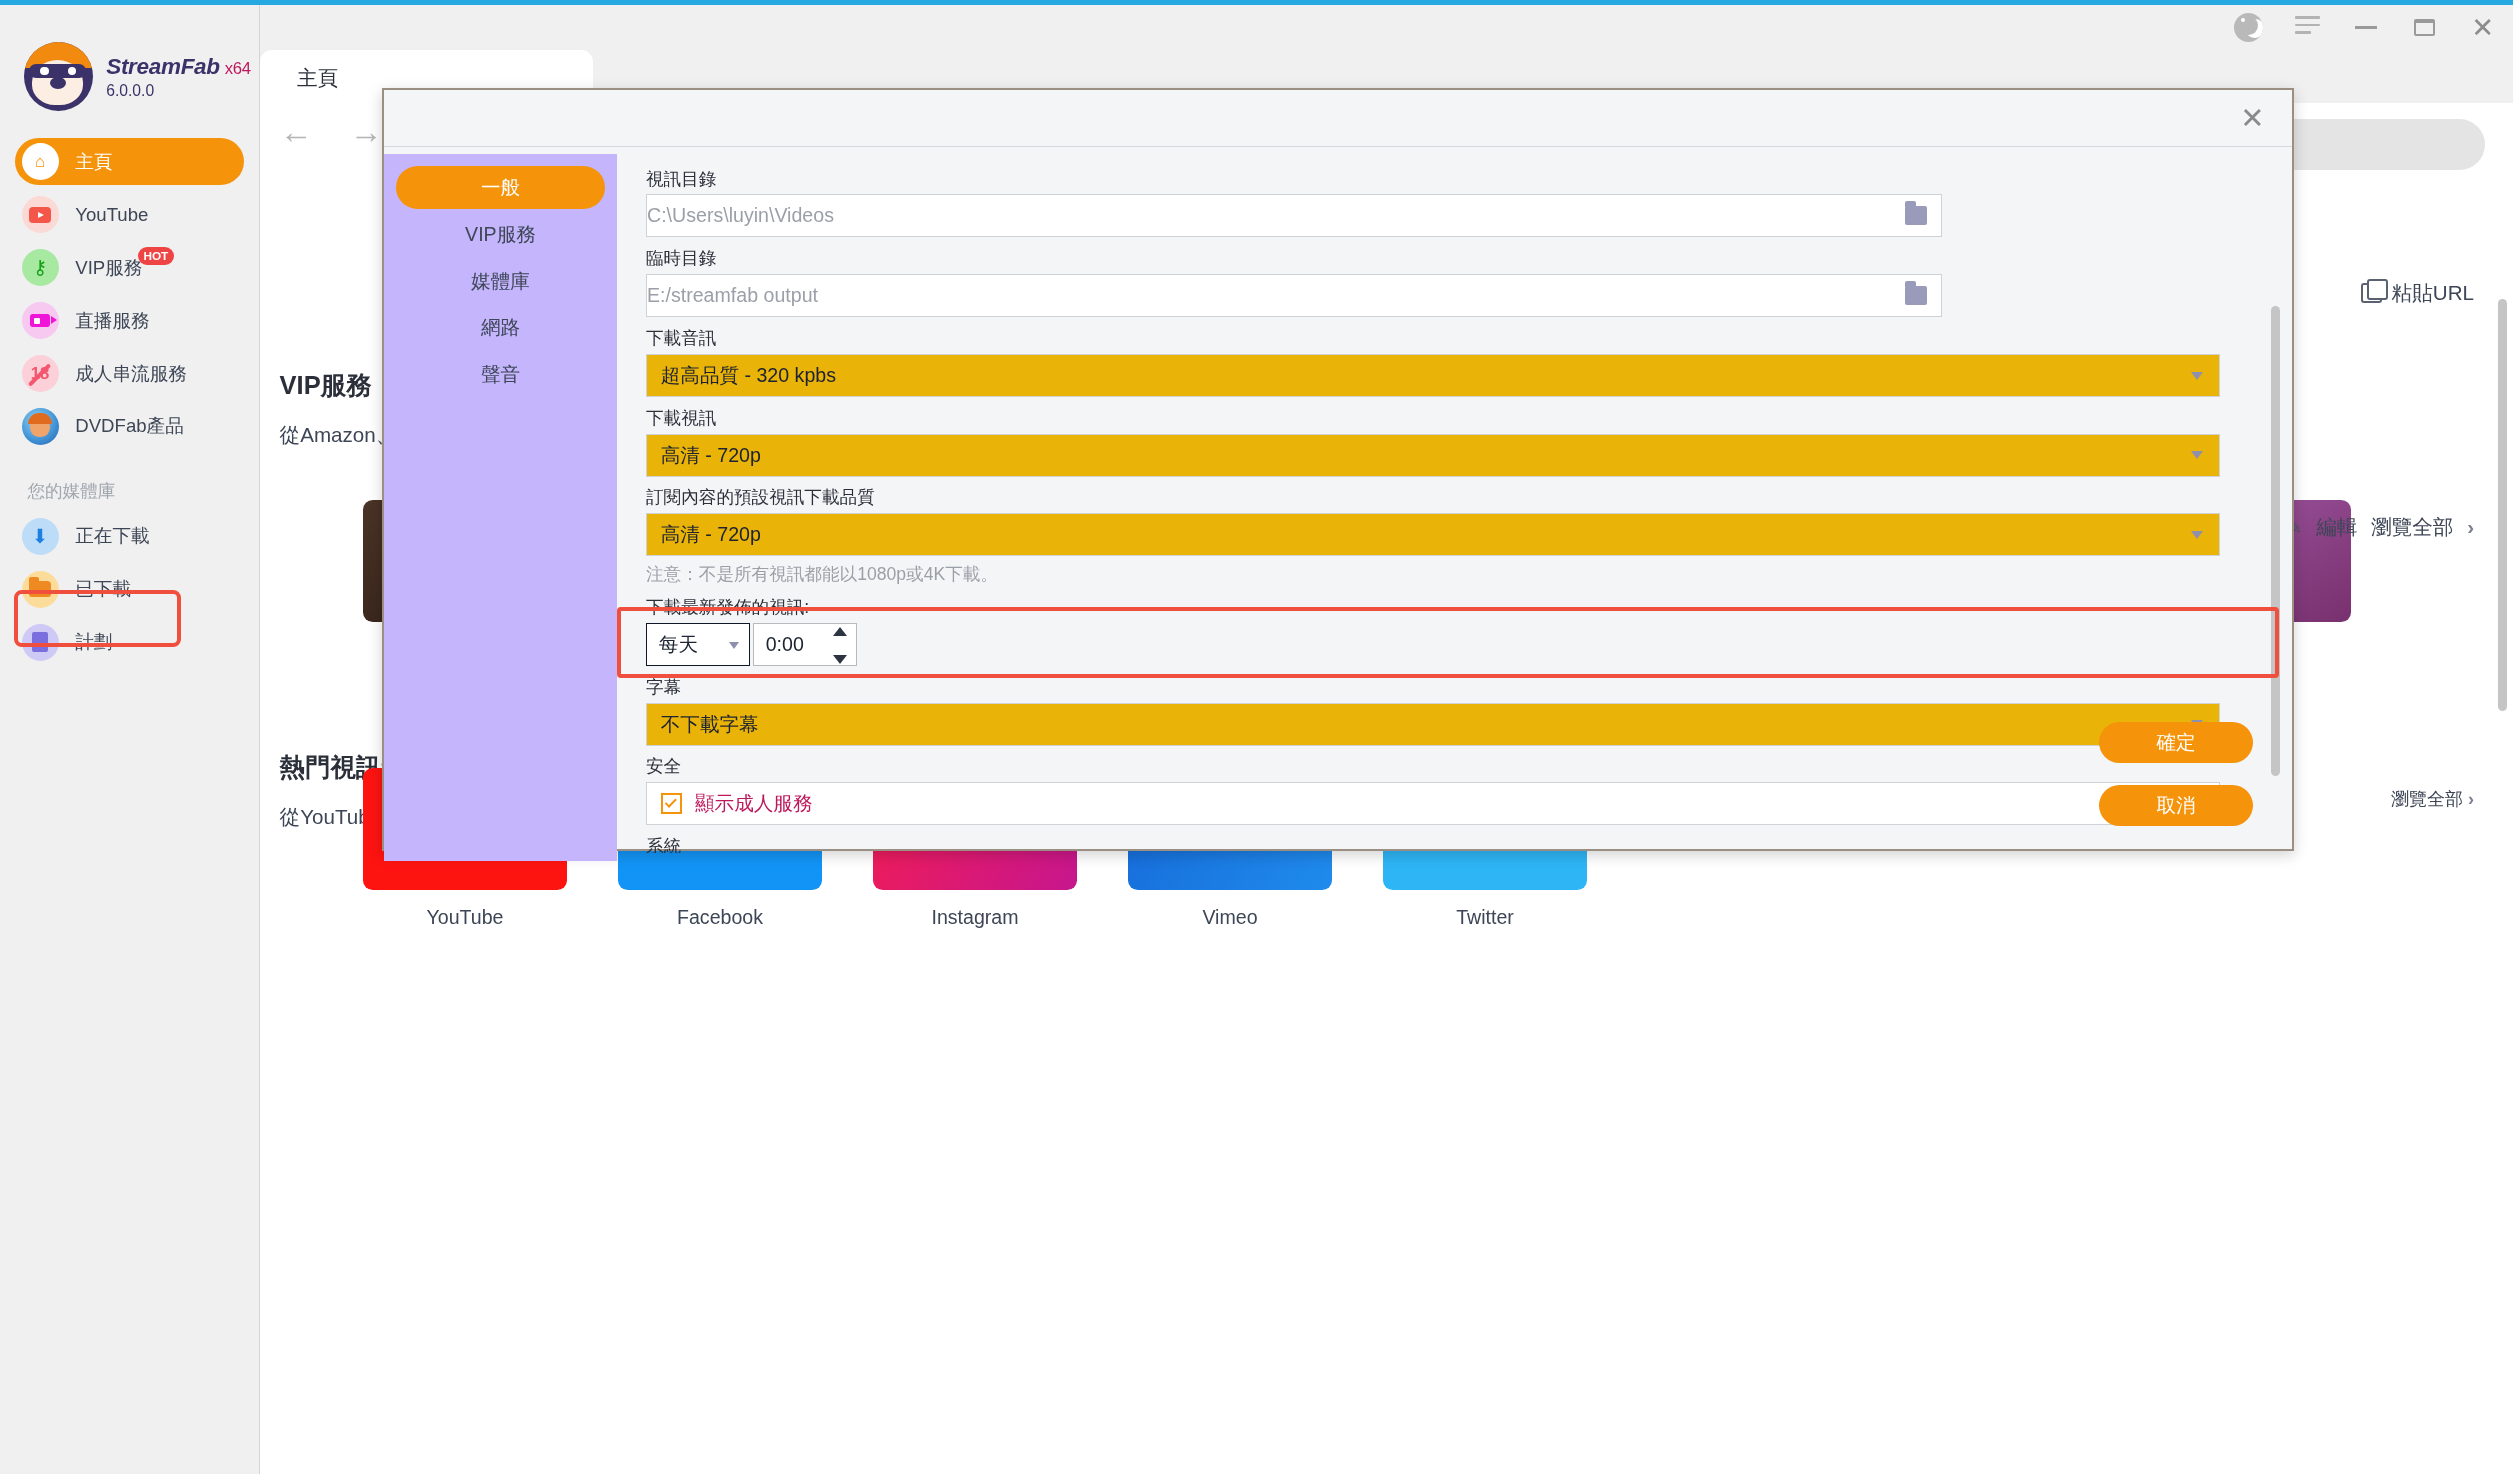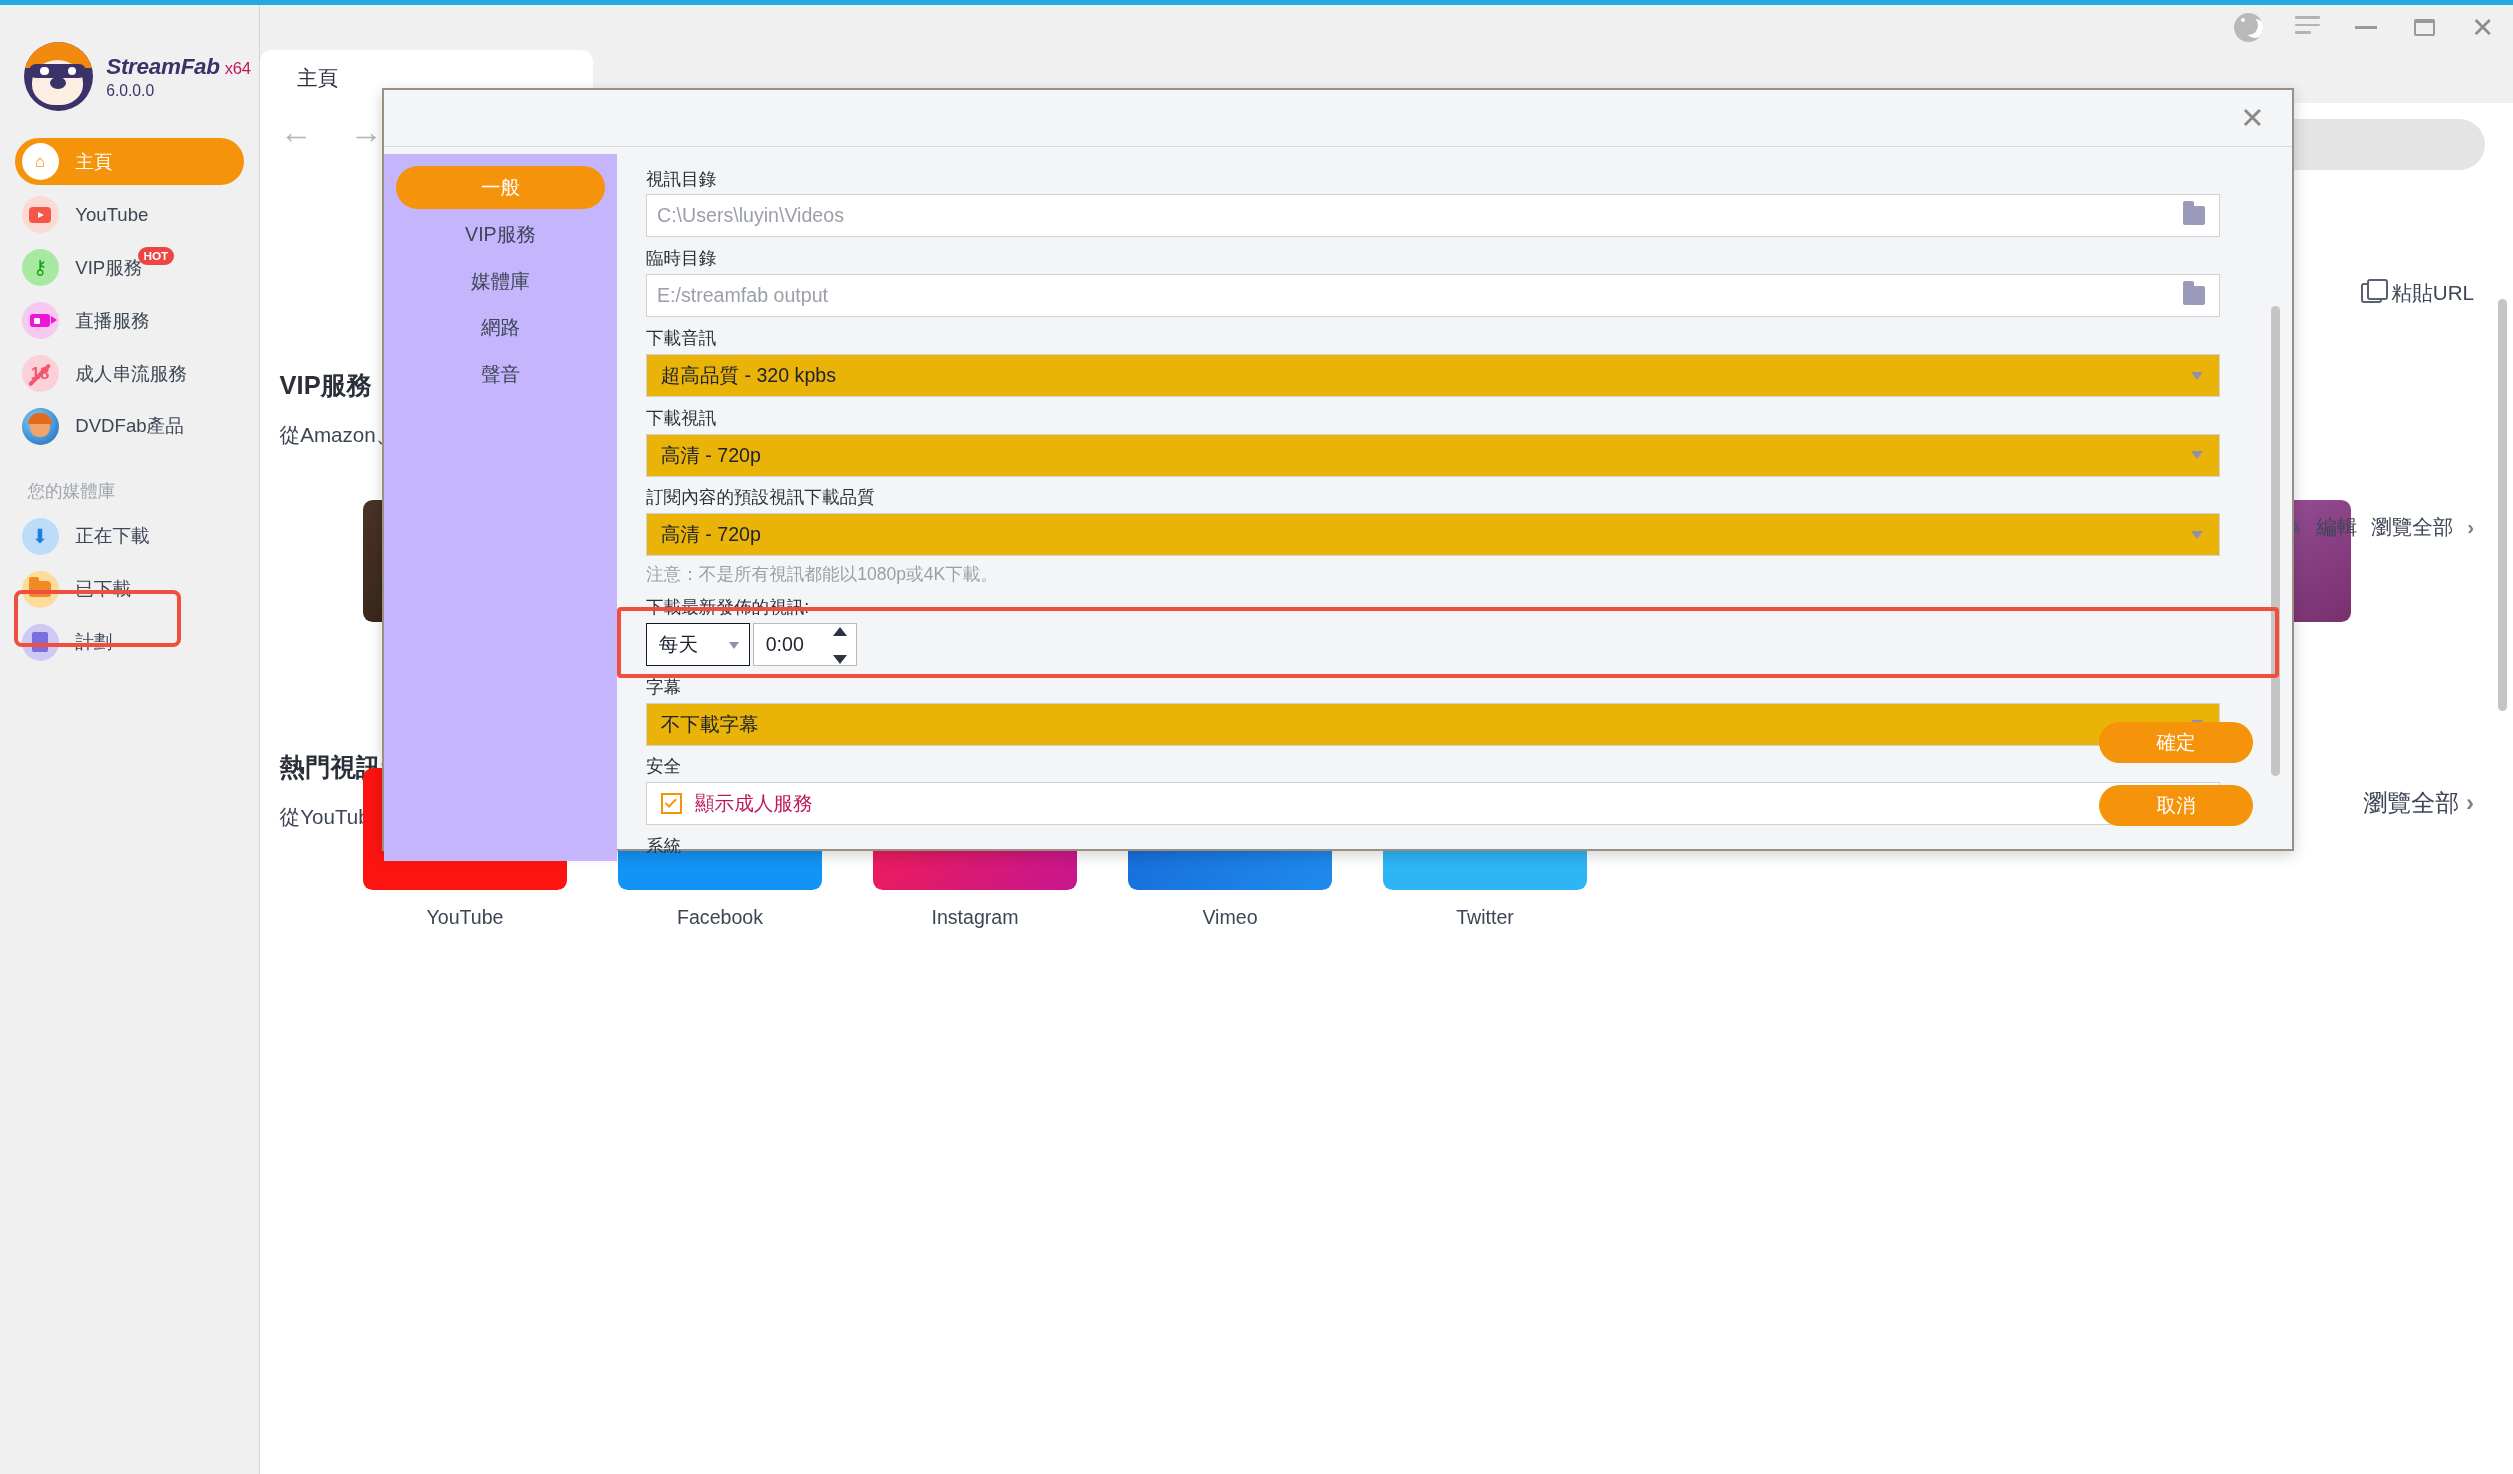--- a/index.html
+++ b/index.html
@@ -258,21 +258,21 @@
   .tile-twitter { background: #2eb5f5; font-size: 39px; }
 
   .editrow {
     position: absolute; right: 39px; top: 410px;
     display: flex; align-items: center; gap: 13.7px;
     font-size: 20.6px; color: #3d4656;
   }
   .pencil-icon { font-size: 20.6px; color: #4d5463; }
   .browseall2 {
     position: absolute; right: 39px; top: 684px;
-    font-size: 24px; color: #3d4656;
+    font-size: 18px; color: #3d4656;
   }
   .chev { color: #7b828e; font-weight: bold; }
 
   .page-scrollbar {
     position: absolute; right: 5.9px; top: 196px; width: 8.8px; height: 412px;
     background: #c5c5c5; border-radius: 4.9px;
   }
 
   
   .dialog {
@@ -301,23 +301,23 @@
   .dlg-tab.active { background: #f5930a; color: #ffffff; }
   .dlg-tab + .dlg-tab { margin-top: 3.9px; }
 
   .dlg-body {
     position: absolute; left: 233px; top: 56px; width: 1677px; height: 707px;
     padding: 11.8px 39px 0 29px;
     overflow: hidden;
   }
   .fld-label { font-size: 17.6px; color: #2a2f3a; margin: 8.8px 0 3.9px; }
   .fld-input {
-    position: relative; width: 1574px; height: 43px;
+    position: relative; width: 1296px; height: 43px;
     background: #ffffff; border: 1px solid #d0d1d4;
-    display: flex; align-items: center; padding: 0 10px;
+    display: flex; align-items: center; padding: 0 0;
     font-size: 19.6px; color: #9ba0a8;
   }
   .fld-input .folder-ic {
     position: absolute; right: 13.7px; top: 10.8px; width: 22.5px; height: 18.6px;
     background: #9a9aba; border-radius: 2px;
   }
   .fld-input .folder-ic::before {
     content: ""; position: absolute; left: 0; top: -4.9px; width: 10.8px; height: 5.9px;
     background: #9a9aba; border-radius: 2px 2px 0 0;
   }

